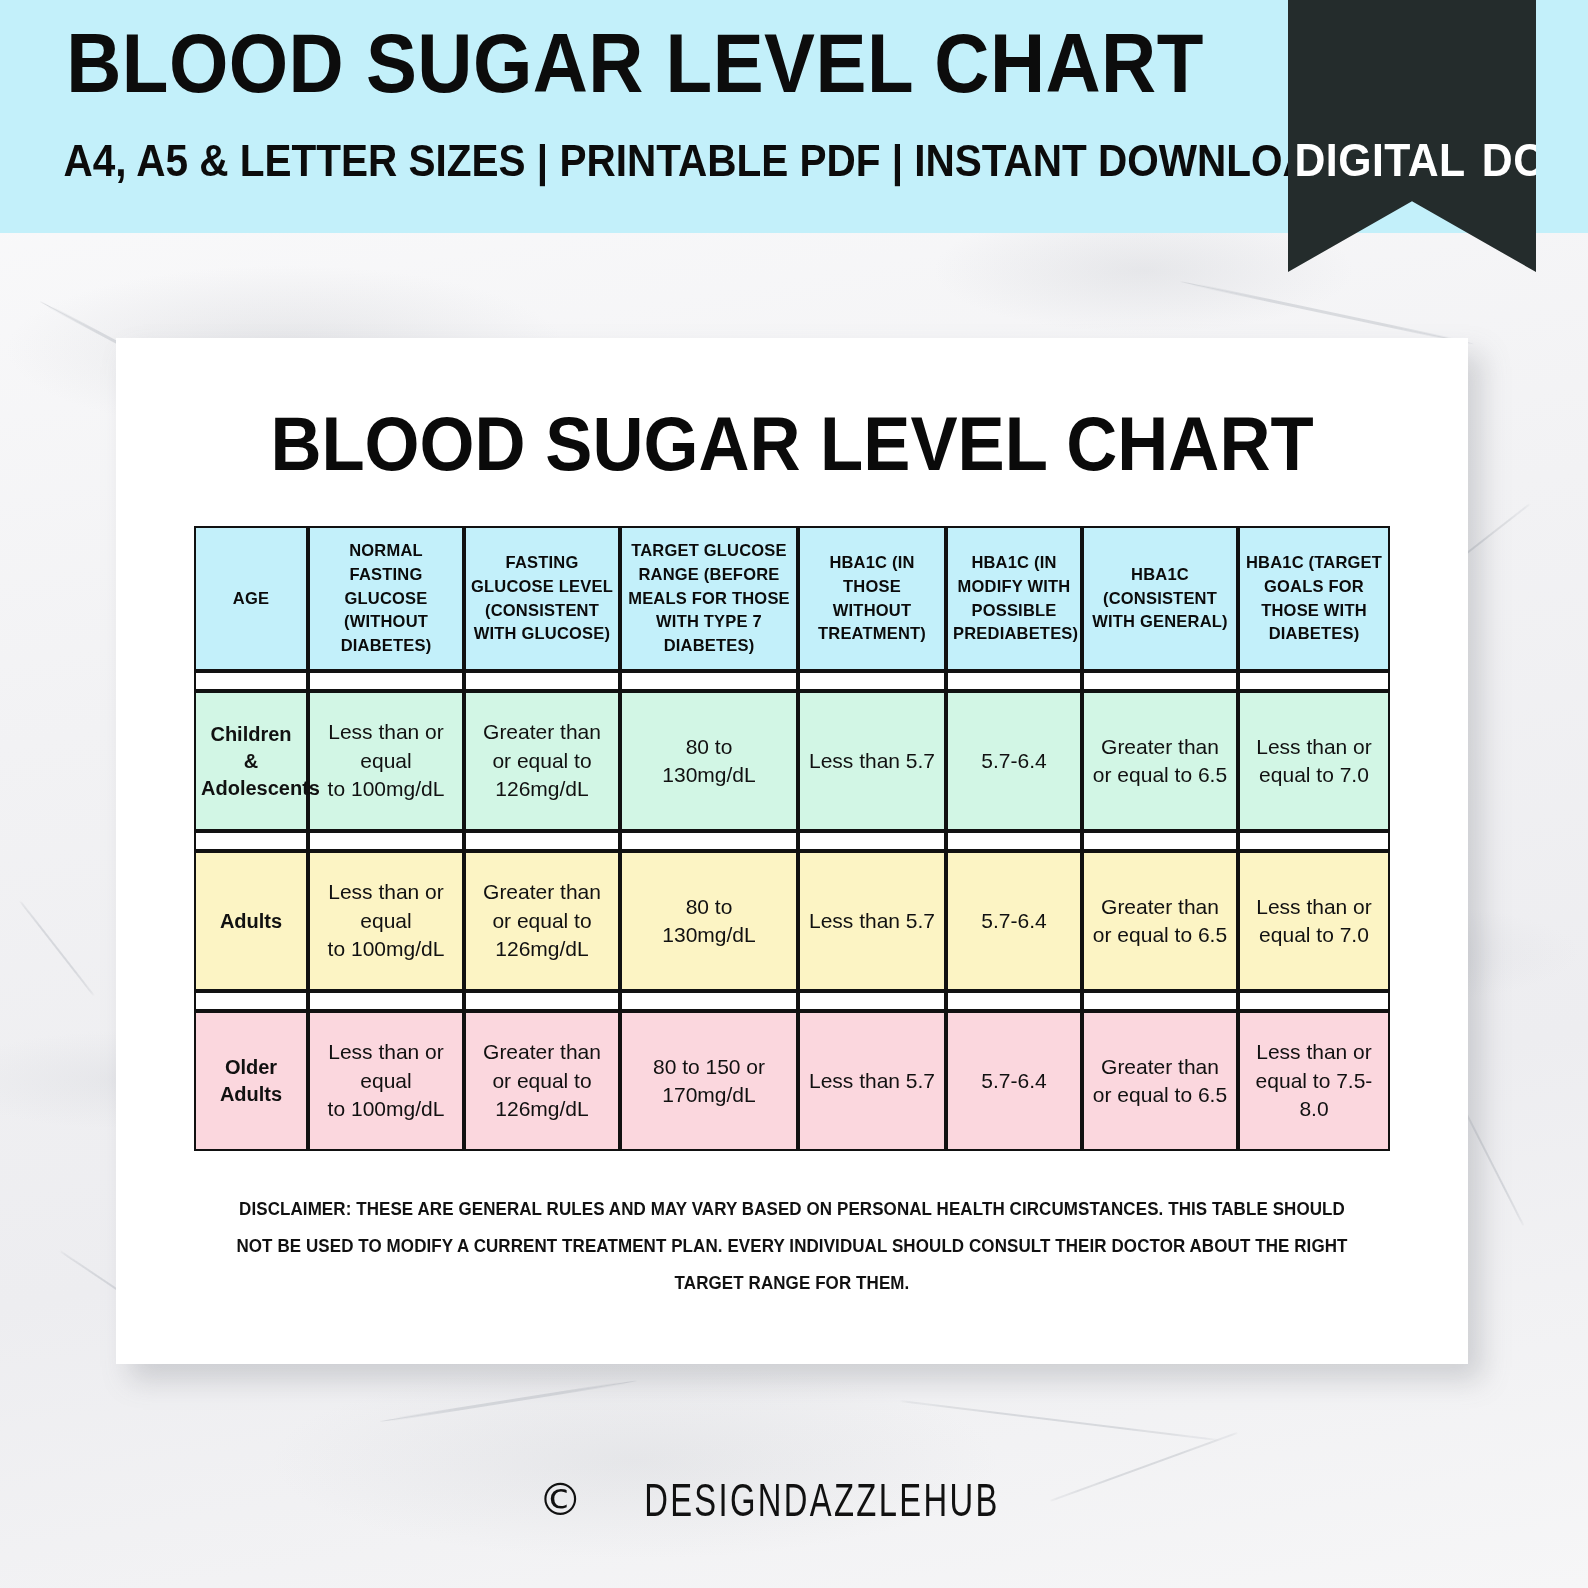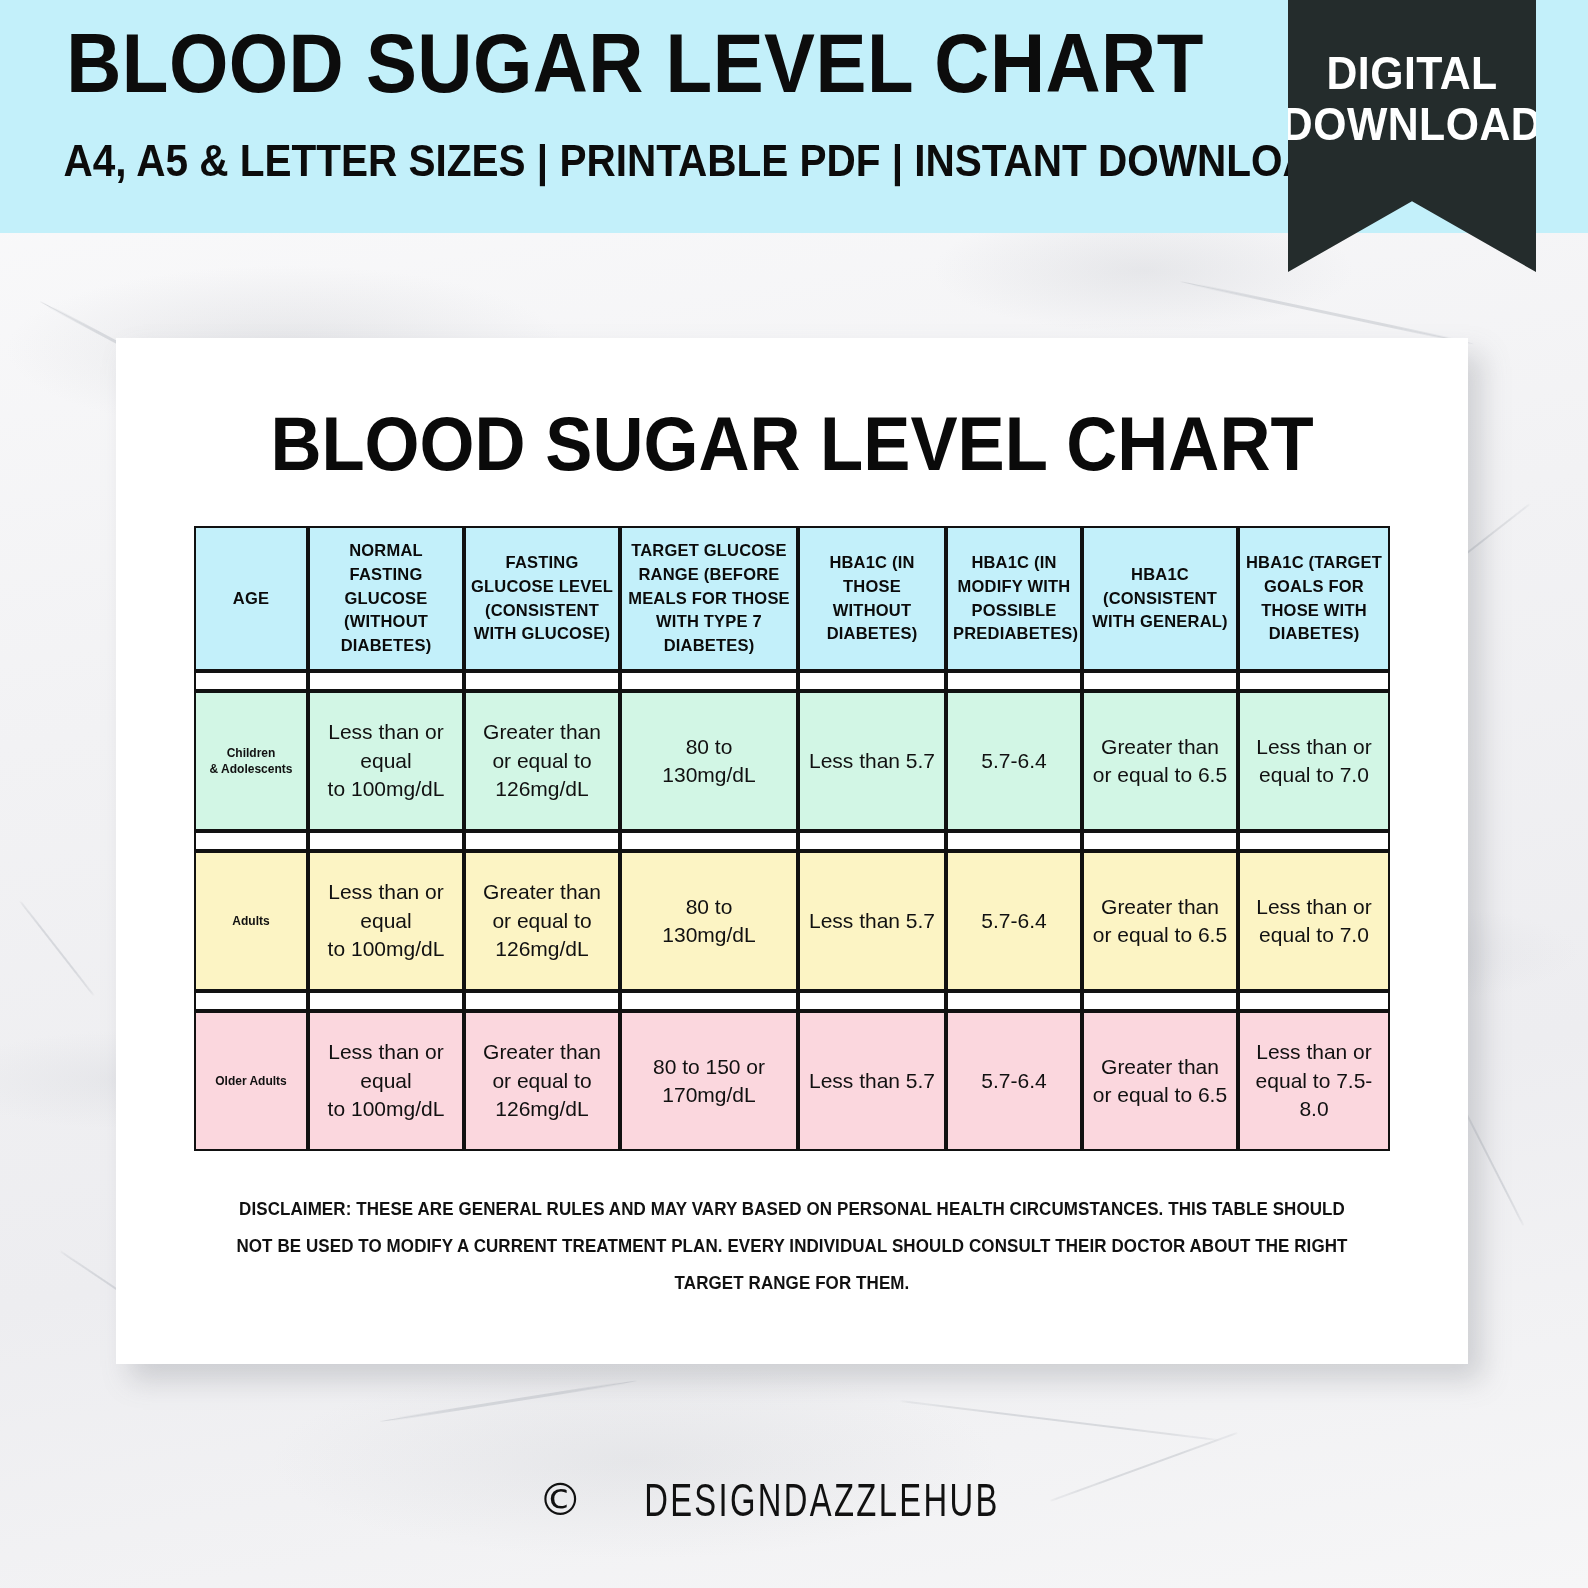--- a/index.html
+++ b/index.html
@@ -76,21 +76,21 @@
 
   
   .ribbon {
     position: absolute;
     left: 1288px; top: 0;
     width: 248px; height: 272px;
     background: #242c2c;
     clip-path: polygon(0 0, 100% 0, 100% 100%, 50% 74%, 0 100%);
     z-index: 6;
     display: flex;
-    flex-direction: column;
+    flex-direction: row;
     align-items: center;
     justify-content: flex-start;
     padding-top: 48px;
   }
   .ribbon-line {
     color: #ffffff;
     font-family: "Liberation Sans Narrow", "Liberation Sans", sans-serif;
     font-weight: 700;
     font-size: 46px;
     line-height: 1.1;
@@ -161,21 +161,21 @@
   tr.data td {
     height: 140px;
     font-family: "Liberation Sans", sans-serif;
     font-size: 21px;
     line-height: 1.35;
     color: #111111;
   }
   tr.data td.agecell {
     font-family: "Liberation Sans Narrow", "Liberation Sans", sans-serif;
     font-weight: 700;
-    font-size: 12px;
+    font-size: 20px;
     line-height: 1.35;
   }
   tr.row-green td { background: #d2f6e5; }
   tr.row-yellow td { background: #fcf4c4; }
   tr.row-pink  td { background: #fbd7de; }
 
   
   col.c0 { width: 114px; }
   col.c1 { width: 156px; }
   col.c2 { width: 156px; }
@@ -268,21 +268,21 @@
           <col class="c5">
           <col class="c6">
           <col class="c7">
       </colgroup>
       <thead>
         <tr>
           <th>AGE</th>
           <th>NORMAL  FASTING GLUCOSE (WITHOUT DIABETES)</th>
           <th>FASTING GLUCOSE LEVEL (CONSISTENT WITH GLUCOSE)</th>
           <th>TARGET GLUCOSE RANGE (BEFORE MEALS FOR THOSE WITH TYPE 7 DIABETES)</th>
-          <th>HBA1C (IN THOSE WITHOUT DIABETES)</th>
+          <th>HBA1C (IN THOSE WITHOUT TREATMENT)</th>
           <th>HBA1C (IN MODIFY WITH POSSIBLE PREDIABETES)</th>
           <th>HBA1C (CONSISTENT WITH GENERAL)</th>
           <th>HBA1C (TARGET GOALS FOR THOSE WITH DIABETES)</th>
         </tr>
       </thead>
       <tbody>
         <tr class="spacer">
           <td></td>
             <td></td>
             <td></td>

